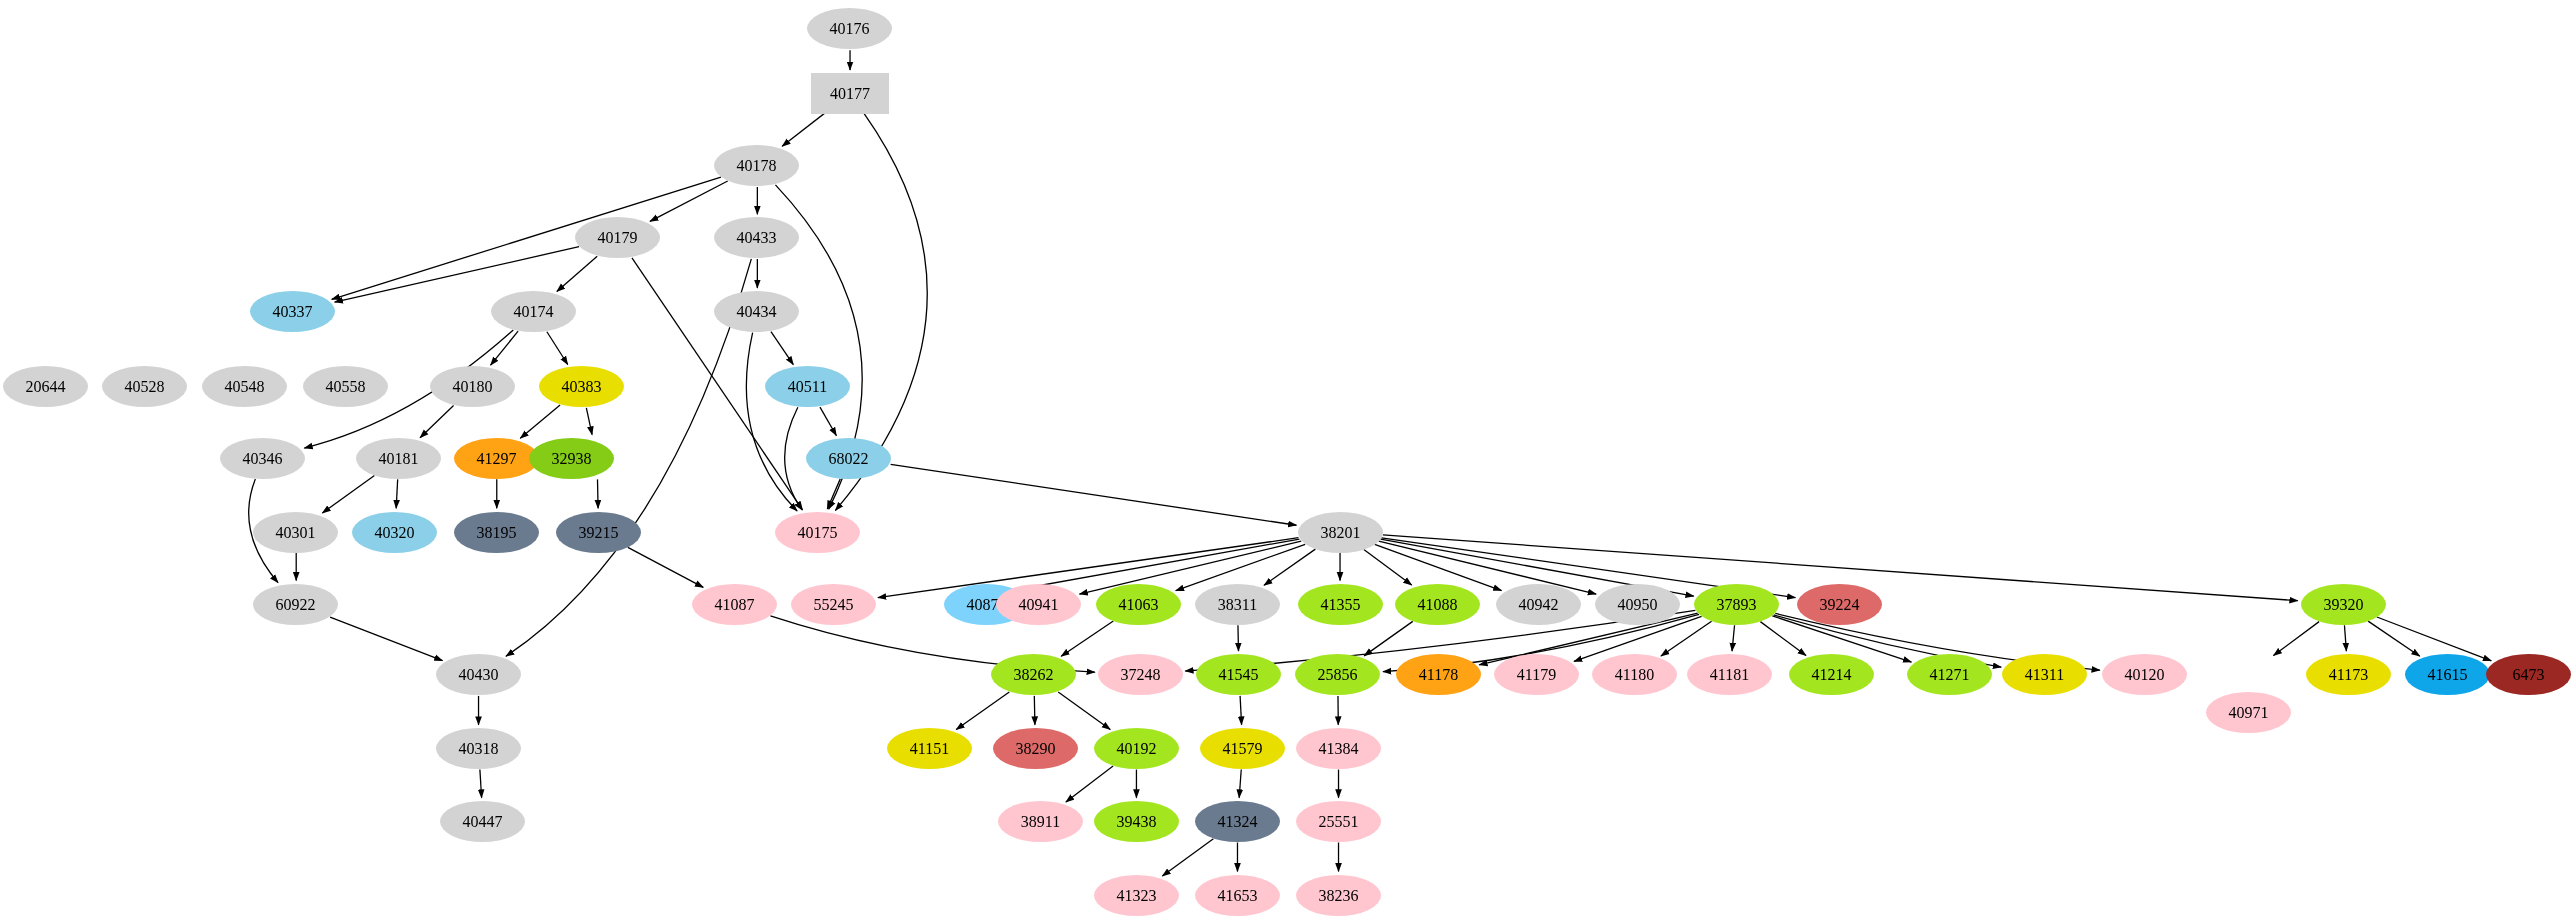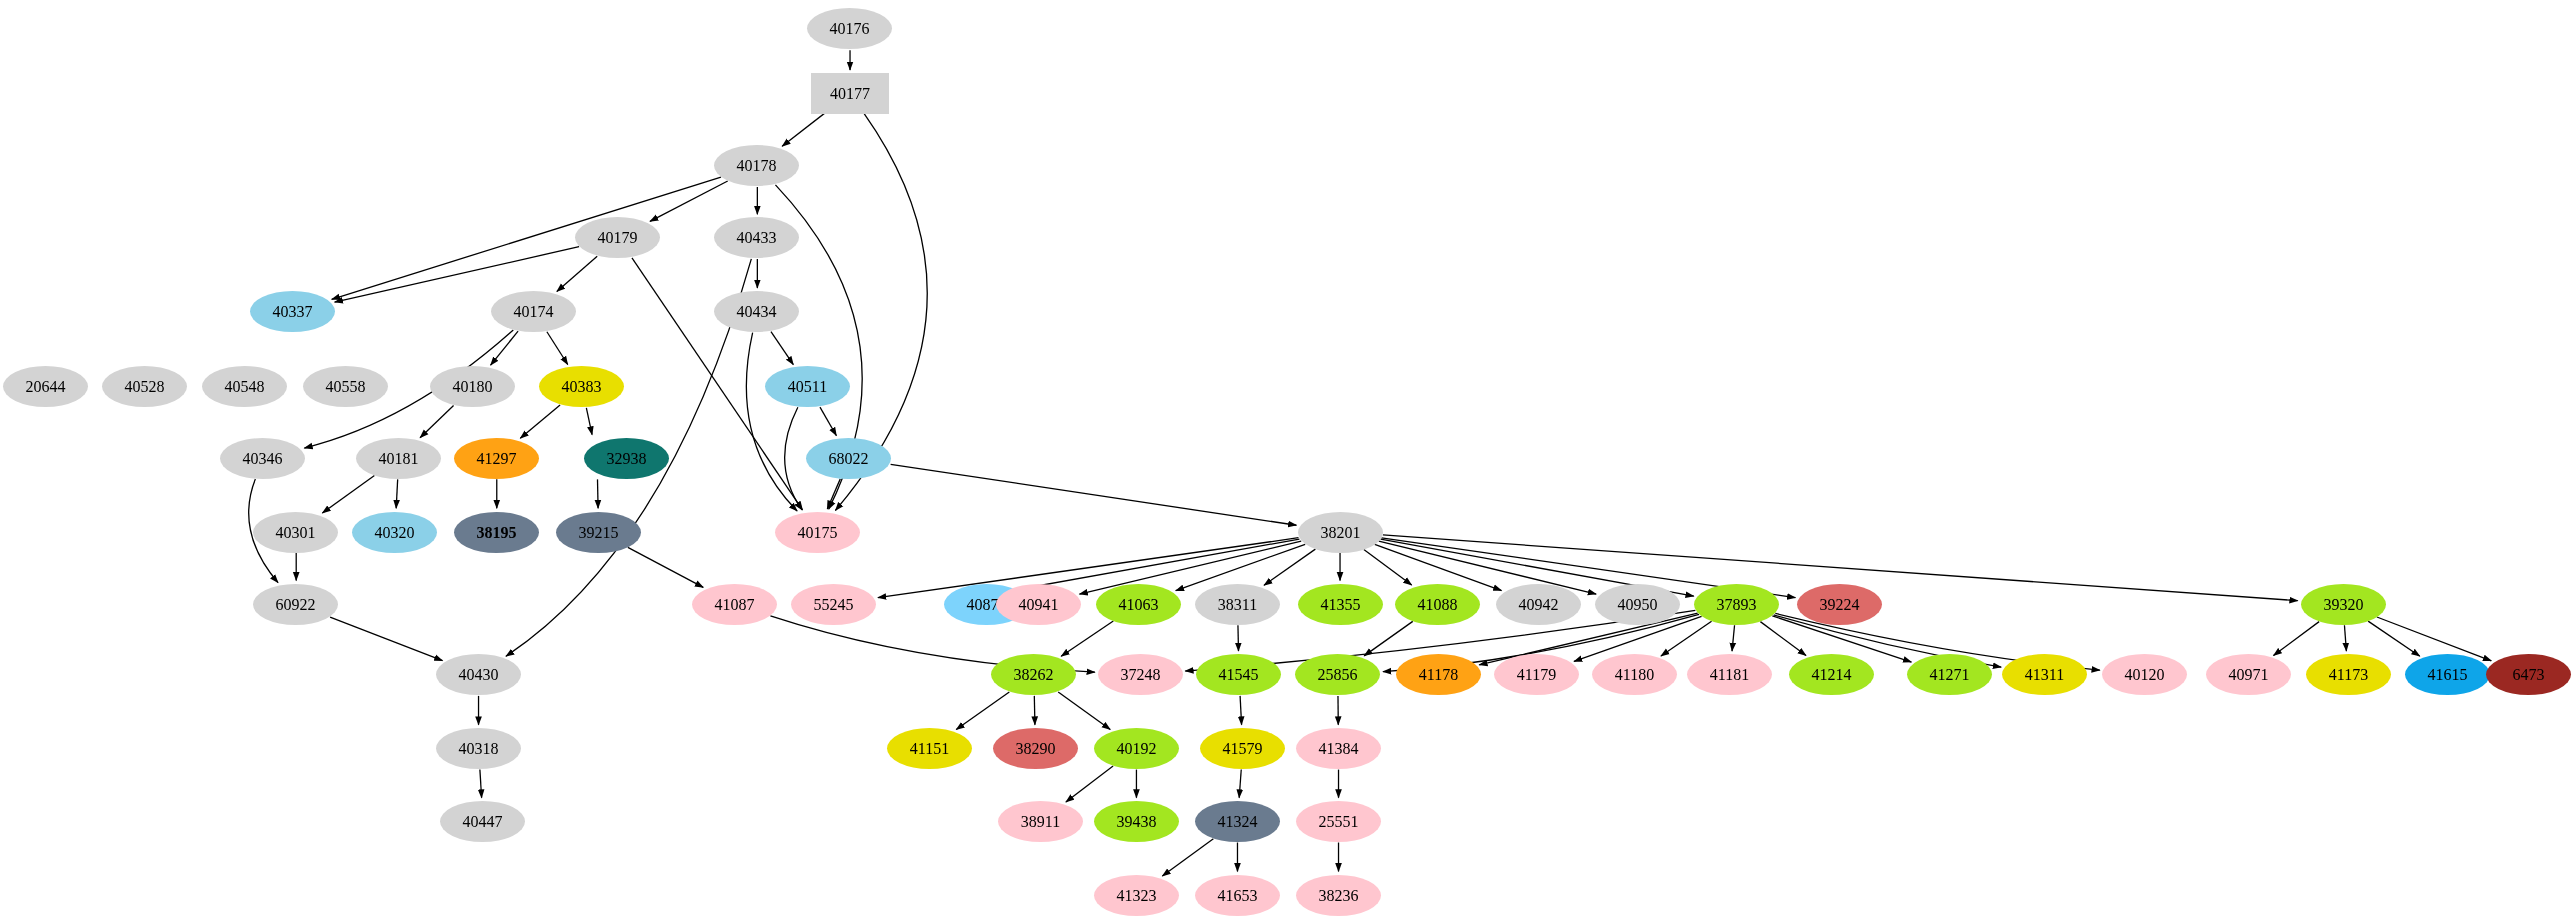--- a/index.html
+++ b/index.html
@@ -139,25 +139,25 @@
       <div class="node ellipse" style="left: 3px; top: 366px; width: 85px; height: 41px; background: rgb(211, 211, 211);">20644</div>
       <div class="node ellipse" style="left: 102px; top: 366px; width: 85px; height: 41px; background: rgb(211, 211, 211);">40528</div>
       <div class="node ellipse" style="left: 202px; top: 366px; width: 85px; height: 41px; background: rgb(211, 211, 211);">40548</div>
       <div class="node ellipse" style="left: 303px; top: 366px; width: 85px; height: 41px; background: rgb(211, 211, 211);">40558</div>
       <div class="node ellipse" style="left: 430px; top: 366px; width: 85px; height: 41px; background: rgb(211, 211, 211);">40180</div>
       <div class="node ellipse" style="left: 539px; top: 366px; width: 85px; height: 41px; background: rgb(232, 223, 0);">40383</div>
       <div class="node ellipse" style="left: 765px; top: 366px; width: 85px; height: 41px; background: rgb(139, 208, 232);">40511</div>
       <div class="node ellipse" style="left: 220px; top: 438px; width: 85px; height: 41px; background: rgb(211, 211, 211);">40346</div>
       <div class="node ellipse" style="left: 356px; top: 438px; width: 85px; height: 41px; background: rgb(211, 211, 211);">40181</div>
       <div class="node ellipse" style="left: 454px; top: 438px; width: 85px; height: 41px; background: rgb(255, 162, 20);">41297</div>
-      <div class="node ellipse" style="left: 584px; top: 438px; width: 85px; height: 41px; background: #0f766e; text-align: center;">32938</div>
+      <div class="node ellipse" style="left: 529px; top: 438px; width: 85px; height: 41px; background: #84cc16; text-align: center;">32938</div>
       <div class="node ellipse" style="left: 806px; top: 438px; width: 85px; height: 41px; background: rgb(139, 208, 232);">68022</div>
       <div class="node ellipse" style="left: 253px; top: 512px; width: 85px; height: 41px; background: rgb(211, 211, 211);">40301</div>
       <div class="node ellipse" style="left: 352px; top: 512px; width: 85px; height: 41px; background: rgb(139, 208, 232);">40320</div>
-      <div class="node ellipse" style="left: 454px; top: 512px; width: 85px; height: 41px; background: rgb(106, 123, 143); font-weight: bold;">38195</div>
+      <div class="node ellipse" style="left: 454px; top: 512px; width: 85px; height: 41px; background: rgb(106, 123, 143);">38195</div>
       <div class="node ellipse" style="left: 556px; top: 512px; width: 85px; height: 41px; background: rgb(106, 123, 143);">39215</div>
       <div class="node ellipse" style="left: 775px; top: 512px; width: 85px; height: 41px; background: rgb(255, 198, 207);">40175</div>
       <div class="node ellipse" style="left: 1298px; top: 512px; width: 85px; height: 41px; background: rgb(211, 211, 211);">38201</div>
       <div class="node ellipse" style="left: 253px; top: 584px; width: 85px; height: 41px; background: rgb(211, 211, 211);">60922</div>
       <div class="node ellipse" style="left: 692px; top: 584px; width: 85px; height: 41px; background: rgb(255, 198, 207);">41087</div>
       <div class="node ellipse" style="left: 791px; top: 584px; width: 85px; height: 41px; background: rgb(255, 198, 207);">55245</div>
       <div class="node ellipse" style="left: 944px; top: 584px; width: 85px; height: 41px; background: #7dd3fc;">40878</div>
       <div class="node ellipse" style="left: 996px; top: 584px; width: 85px; height: 41px; background: rgb(255, 198, 207);">40941</div>
       <div class="node ellipse" style="left: 1096px; top: 584px; width: 85px; height: 41px; background: rgb(163, 230, 32);">41063</div>
       <div class="node ellipse" style="left: 1195px; top: 584px; width: 85px; height: 41px; background: rgb(211, 211, 211);">38311</div>
@@ -174,21 +174,21 @@
       <div class="node ellipse" style="left: 1196px; top: 654px; width: 85px; height: 41px; background: rgb(163, 230, 32);">41545</div>
       <div class="node ellipse" style="left: 1295px; top: 654px; width: 85px; height: 41px; background: rgb(163, 230, 32);">25856</div>
       <div class="node ellipse" style="left: 1396px; top: 654px; width: 85px; height: 41px; background: rgb(255, 162, 20);">41178</div>
       <div class="node ellipse" style="left: 1494px; top: 654px; width: 85px; height: 41px; background: rgb(255, 198, 207);">41179</div>
       <div class="node ellipse" style="left: 1592px; top: 654px; width: 85px; height: 41px; background: rgb(255, 198, 207);">41180</div>
       <div class="node ellipse" style="left: 1687px; top: 654px; width: 85px; height: 41px; background: rgb(255, 198, 207);">41181</div>
       <div class="node ellipse" style="left: 1789px; top: 654px; width: 85px; height: 41px; background: rgb(163, 230, 32);">41214</div>
       <div class="node ellipse" style="left: 1907px; top: 654px; width: 85px; height: 41px; background: rgb(163, 230, 32);">41271</div>
       <div class="node ellipse" style="left: 2002px; top: 654px; width: 85px; height: 41px; background: rgb(232, 223, 0);">41311</div>
       <div class="node ellipse" style="left: 2102px; top: 654px; width: 85px; height: 41px; background: rgb(255, 198, 207);">40120</div>
-      <div class="node ellipse" style="left: 2206px; top: 654px; width: 85px; height: 41px; background: rgb(255, 198, 207);">40971</div>
+      <div class="node ellipse" style="left: 2206px; top: 692px; width: 85px; height: 41px; background: rgb(255, 198, 207);">40971</div>
       <div class="node ellipse" style="left: 2306px; top: 654px; width: 85px; height: 41px; background: rgb(232, 223, 0);">41173</div>
       <div class="node ellipse" style="left: 2405px; top: 654px; width: 85px; height: 41px; background: #0ea5e9; text-align: right;">41615</div>
       <div class="node ellipse" style="left: 2486px; top: 654px; width: 85px; height: 41px; background: rgb(155, 40, 34);">6473</div>
       <div class="node ellipse" style="left: 436px; top: 728px; width: 85px; height: 41px; background: rgb(211, 211, 211);">40318</div>
       <div class="node ellipse" style="left: 887px; top: 728px; width: 85px; height: 41px; background: rgb(232, 223, 0);">41151</div>
       <div class="node ellipse" style="left: 993px; top: 728px; width: 85px; height: 41px; background: rgb(221, 106, 104);">38290</div>
       <div class="node ellipse" style="left: 1094px; top: 728px; width: 85px; height: 41px; background: rgb(163, 230, 32);">40192</div>
       <div class="node ellipse" style="left: 1200px; top: 728px; width: 85px; height: 41px; background: rgb(232, 223, 0);">41579</div>
       <div class="node ellipse" style="left: 1296px; top: 728px; width: 85px; height: 41px; background: rgb(255, 198, 207);">41384</div>
       <div class="node ellipse" style="left: 440px; top: 801px; width: 85px; height: 41px; background: rgb(211, 211, 211);">40447</div>

